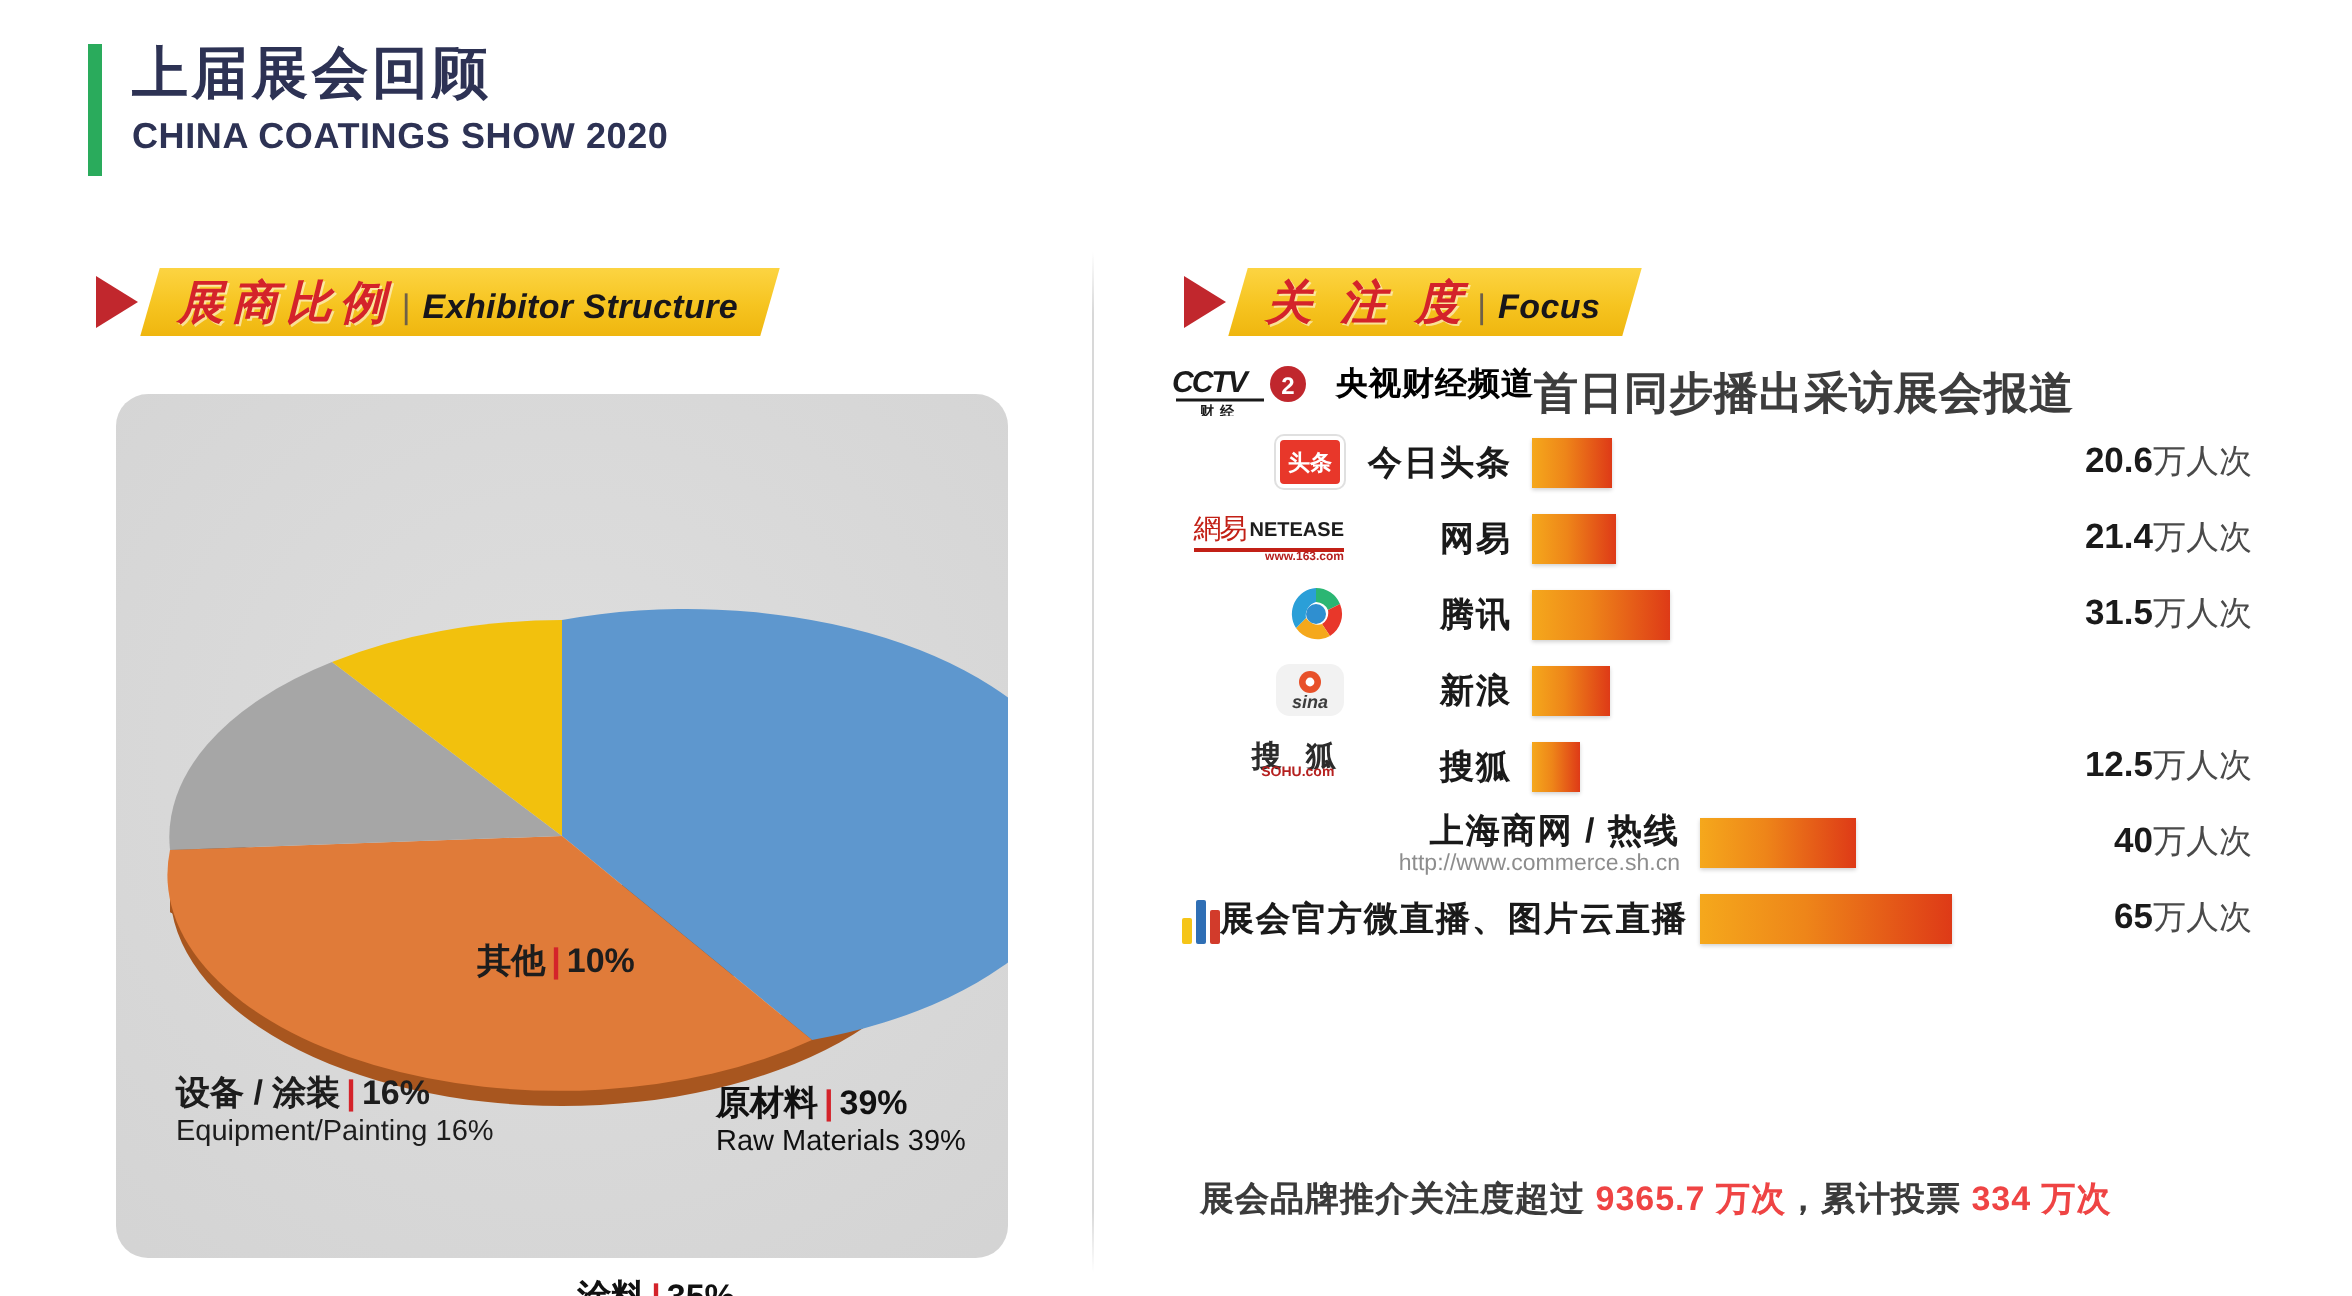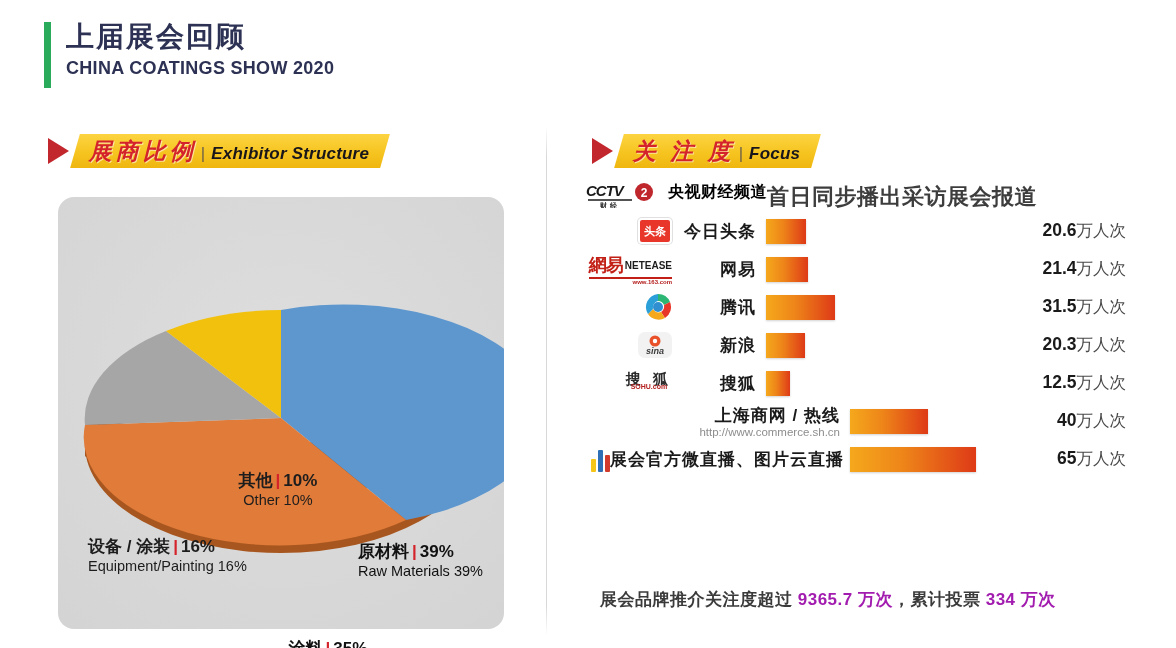--- a/index.html
+++ b/index.html
@@ -86,30 +86,30 @@
     box-shadow:0 1px 2px rgba(0,0,0,.18);}
   .m-val{flex:1 1 auto;text-align:right;padding-right:20px;font-size:16.5px;color:#4a4a4a;white-space:nowrap;}
   .m-val b{color:#1a1a1a;font-weight:bold;font-size:17.5px;}
 
   
   .media-row.wide .m-logo{width:24px;}
   .media-row.wide .m-name{width:230px;text-align:right;}
   .m-name .sub{display:block;font-size:11.5px;font-weight:normal;color:#8d8d8d;letter-spacing:0;margin-top:-1px;}
 
   #summary{position:absolute;left:600px;top:588px;font-size:17px;font-weight:bold;color:#3b3b3b;letter-spacing:.5px;white-space:nowrap;}
-  #summary .hl{color:#a21caf;}
+  #summary .hl{color:#ef4444;}
 
   
   .lg-ifeng{font-size:9px;color:#b5201f;font-weight:bold;text-align:right;line-height:9px;}
   .lg-ifeng .t{font-size:12px;letter-spacing:-1px;}
   .toutiao{width:30px;height:22px;background:#e8372a;border-radius:4px;color:#fff;font-size:11px;
     font-weight:bold;display:flex;align-items:center;justify-content:center;border:2px solid #fff;
     box-shadow:0 0 0 1px #e0e0e0;}
   .netease{display:flex;align-items:center;}
-  .netease .ne-cn{color:#c22016;font-size:18px;font-weight:bold;letter-spacing:-1px;}
+  .netease .ne-cn{color:#c22016;font-size:14px;font-weight:normal;letter-spacing:-1px;}
   .netease .ne-en{color:#1d1d1d;font-size:10px;font-weight:bold;margin-left:2px;}
   .sina-badge{width:34px;height:26px;background:#f2f2f2;border-radius:7px;display:flex;
     align-items:center;justify-content:center;text-decoration:underline;}
   .sohu-mark{text-align:center;line-height:8px;}
   .sohu-mark .a{font-size:15px;color:#2b2b2b;font-weight:bold;letter-spacing:4px;}
   .sohu-mark .b{font-size:7px;color:#b5201f;font-weight:bold;letter-spacing:0;}
   .livebars{display:flex;align-items:flex-end;gap:2px;height:26px;}
   .livebars i{display:block;width:5px;border-radius:1px;}
 </style>
 </head>
@@ -172,21 +172,20 @@
       <path d="M 223 221 L 108 134 A 196 108 0 0 1 223 113 Z" fill="#f2c10d"></path>
 
       <path d="M 223 221 L 223 113" stroke="#ffffff" stroke-width="0" fill="none"></path>
     </svg>
   </div>
 
   <div class="pie-label" id="lab-other">
     <div class="pl-cn">
       <span>其他</span><span class="sep">|</span><span>10%</span>
     </div>
-    <div class="pl-en">Other 10%</div>
   </div>
 
   <div class="pie-label" id="lab-equip">
     <div class="pl-cn">
       <span>设备 / 涂装</span><span class="sep">|</span><span>16%</span>
     </div>
     <div class="pl-en">Equipment/Painting 16%</div>
   </div>
 
   <div class="pie-label pl-white" id="lab-raw">
@@ -276,21 +275,20 @@
           <circle cx="15" cy="7" r="5.5" fill="#e8512a"></circle>
           <circle cx="15" cy="7" r="2.2" fill="#ffffff"></circle>
           <text x="15" y="20" text-anchor="middle" font-family="Liberation Sans, sans-serif" font-size="9" font-style="italic" font-weight="bold" fill="#3d3d3d">sina</text>
         </svg>
       </div>
     </div>
     <div class="m-name">新浪</div>
     <div class="m-bar-wrap">
       <div class="m-bar" style="width:39px"></div>
     </div>
-    <div class="m-val"><b>20.3</b><span>万人次</span></div>
   </div>
 
   <div class="media-row">
     <div class="m-logo">
       <div class="sohu-mark">
         <div class="a">搜 狐</div>
         <div class="b">SOHU.com</div>
       </div>
     </div>
     <div class="m-name">搜狐</div>

